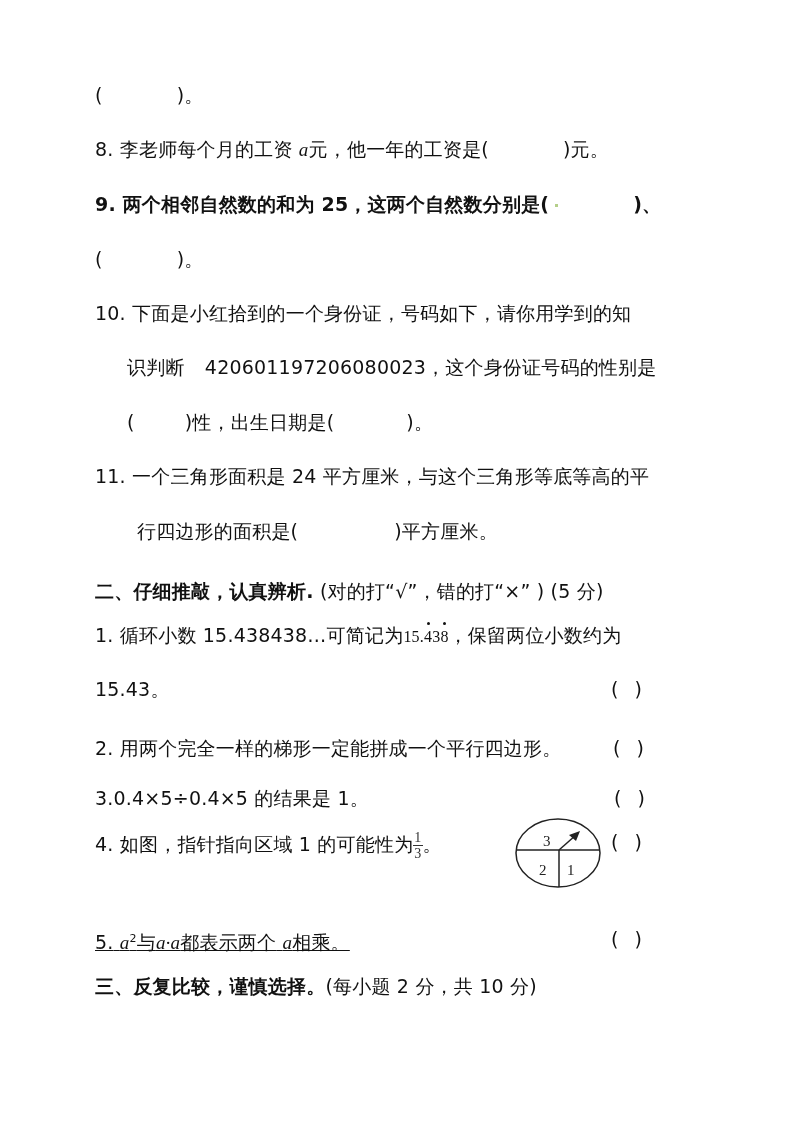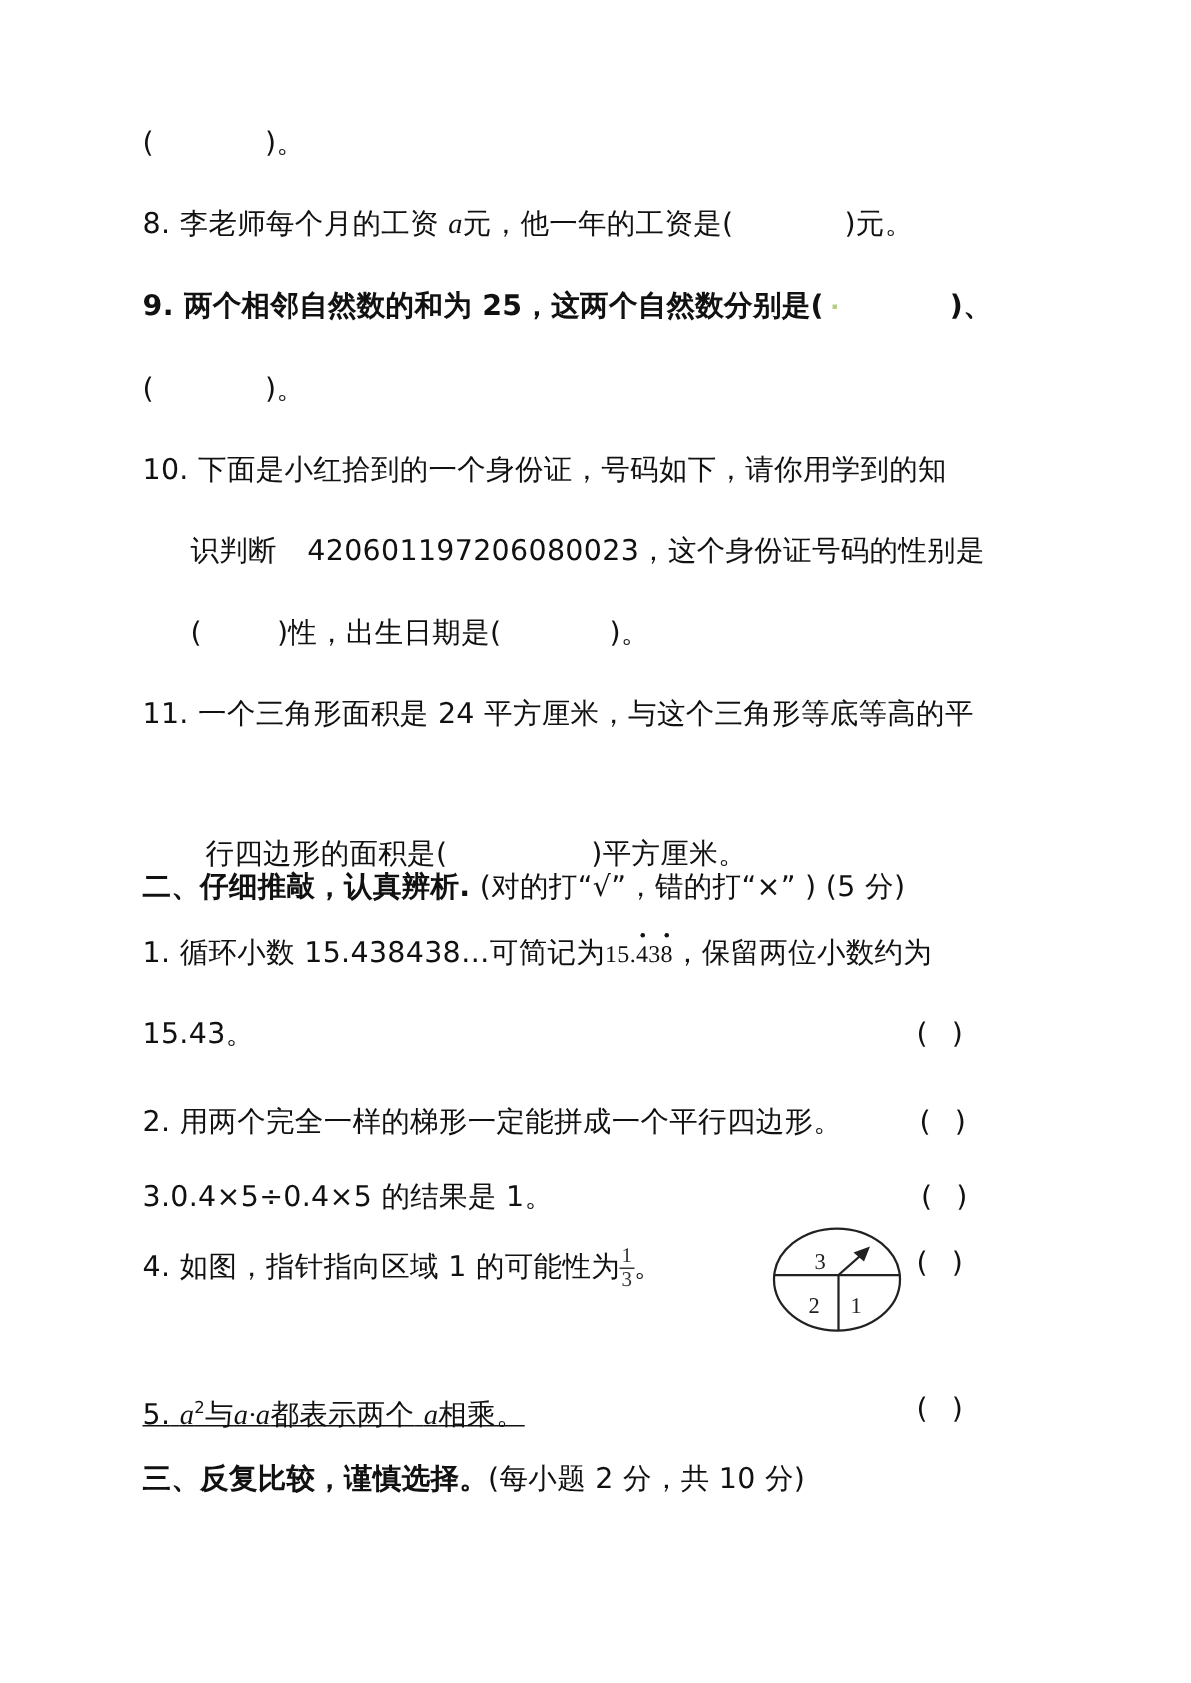--- a/index.html
+++ b/index.html
@@ -59,21 +59,21 @@
   <span style="margin-left:14px">420601197206080023</span><span>，这个身份证号码的性别是</span>
 </div>
 <div class="line" style="left:127px; top:410px;">
   <span>(</span><span class="blank" style="width:50px"></span><span>)性，出生日期是(</span><span class="blank" style="width:72px"></span><span>)。</span>
 </div>
 
 <div class="line" style="left:95px; top:464px;">
   <span>11.</span>
   <span>一个三角形面积是 24 平方厘米，与这个三角形等底等高的平</span>
 </div>
-<div class="line" style="left:137px; top:519px;margin-top:38px;">
+<div class="line" style="left:137px; top:519px;">
   <span>行四边形的面积是(</span><span class="blank" style="width:96px"></span><span>)平方厘米。</span>
 </div>
 
 <div class="line" style="left:95px; top:579px;">
   <span class="bold">二、仔细推敲，认真辨析.</span>
   <span>(对的打“√”，错的打“×”  ) (5 分)</span>
 </div>
 
 <div class="line" style="left:95px; top:623px;">
   <span>1.</span>

